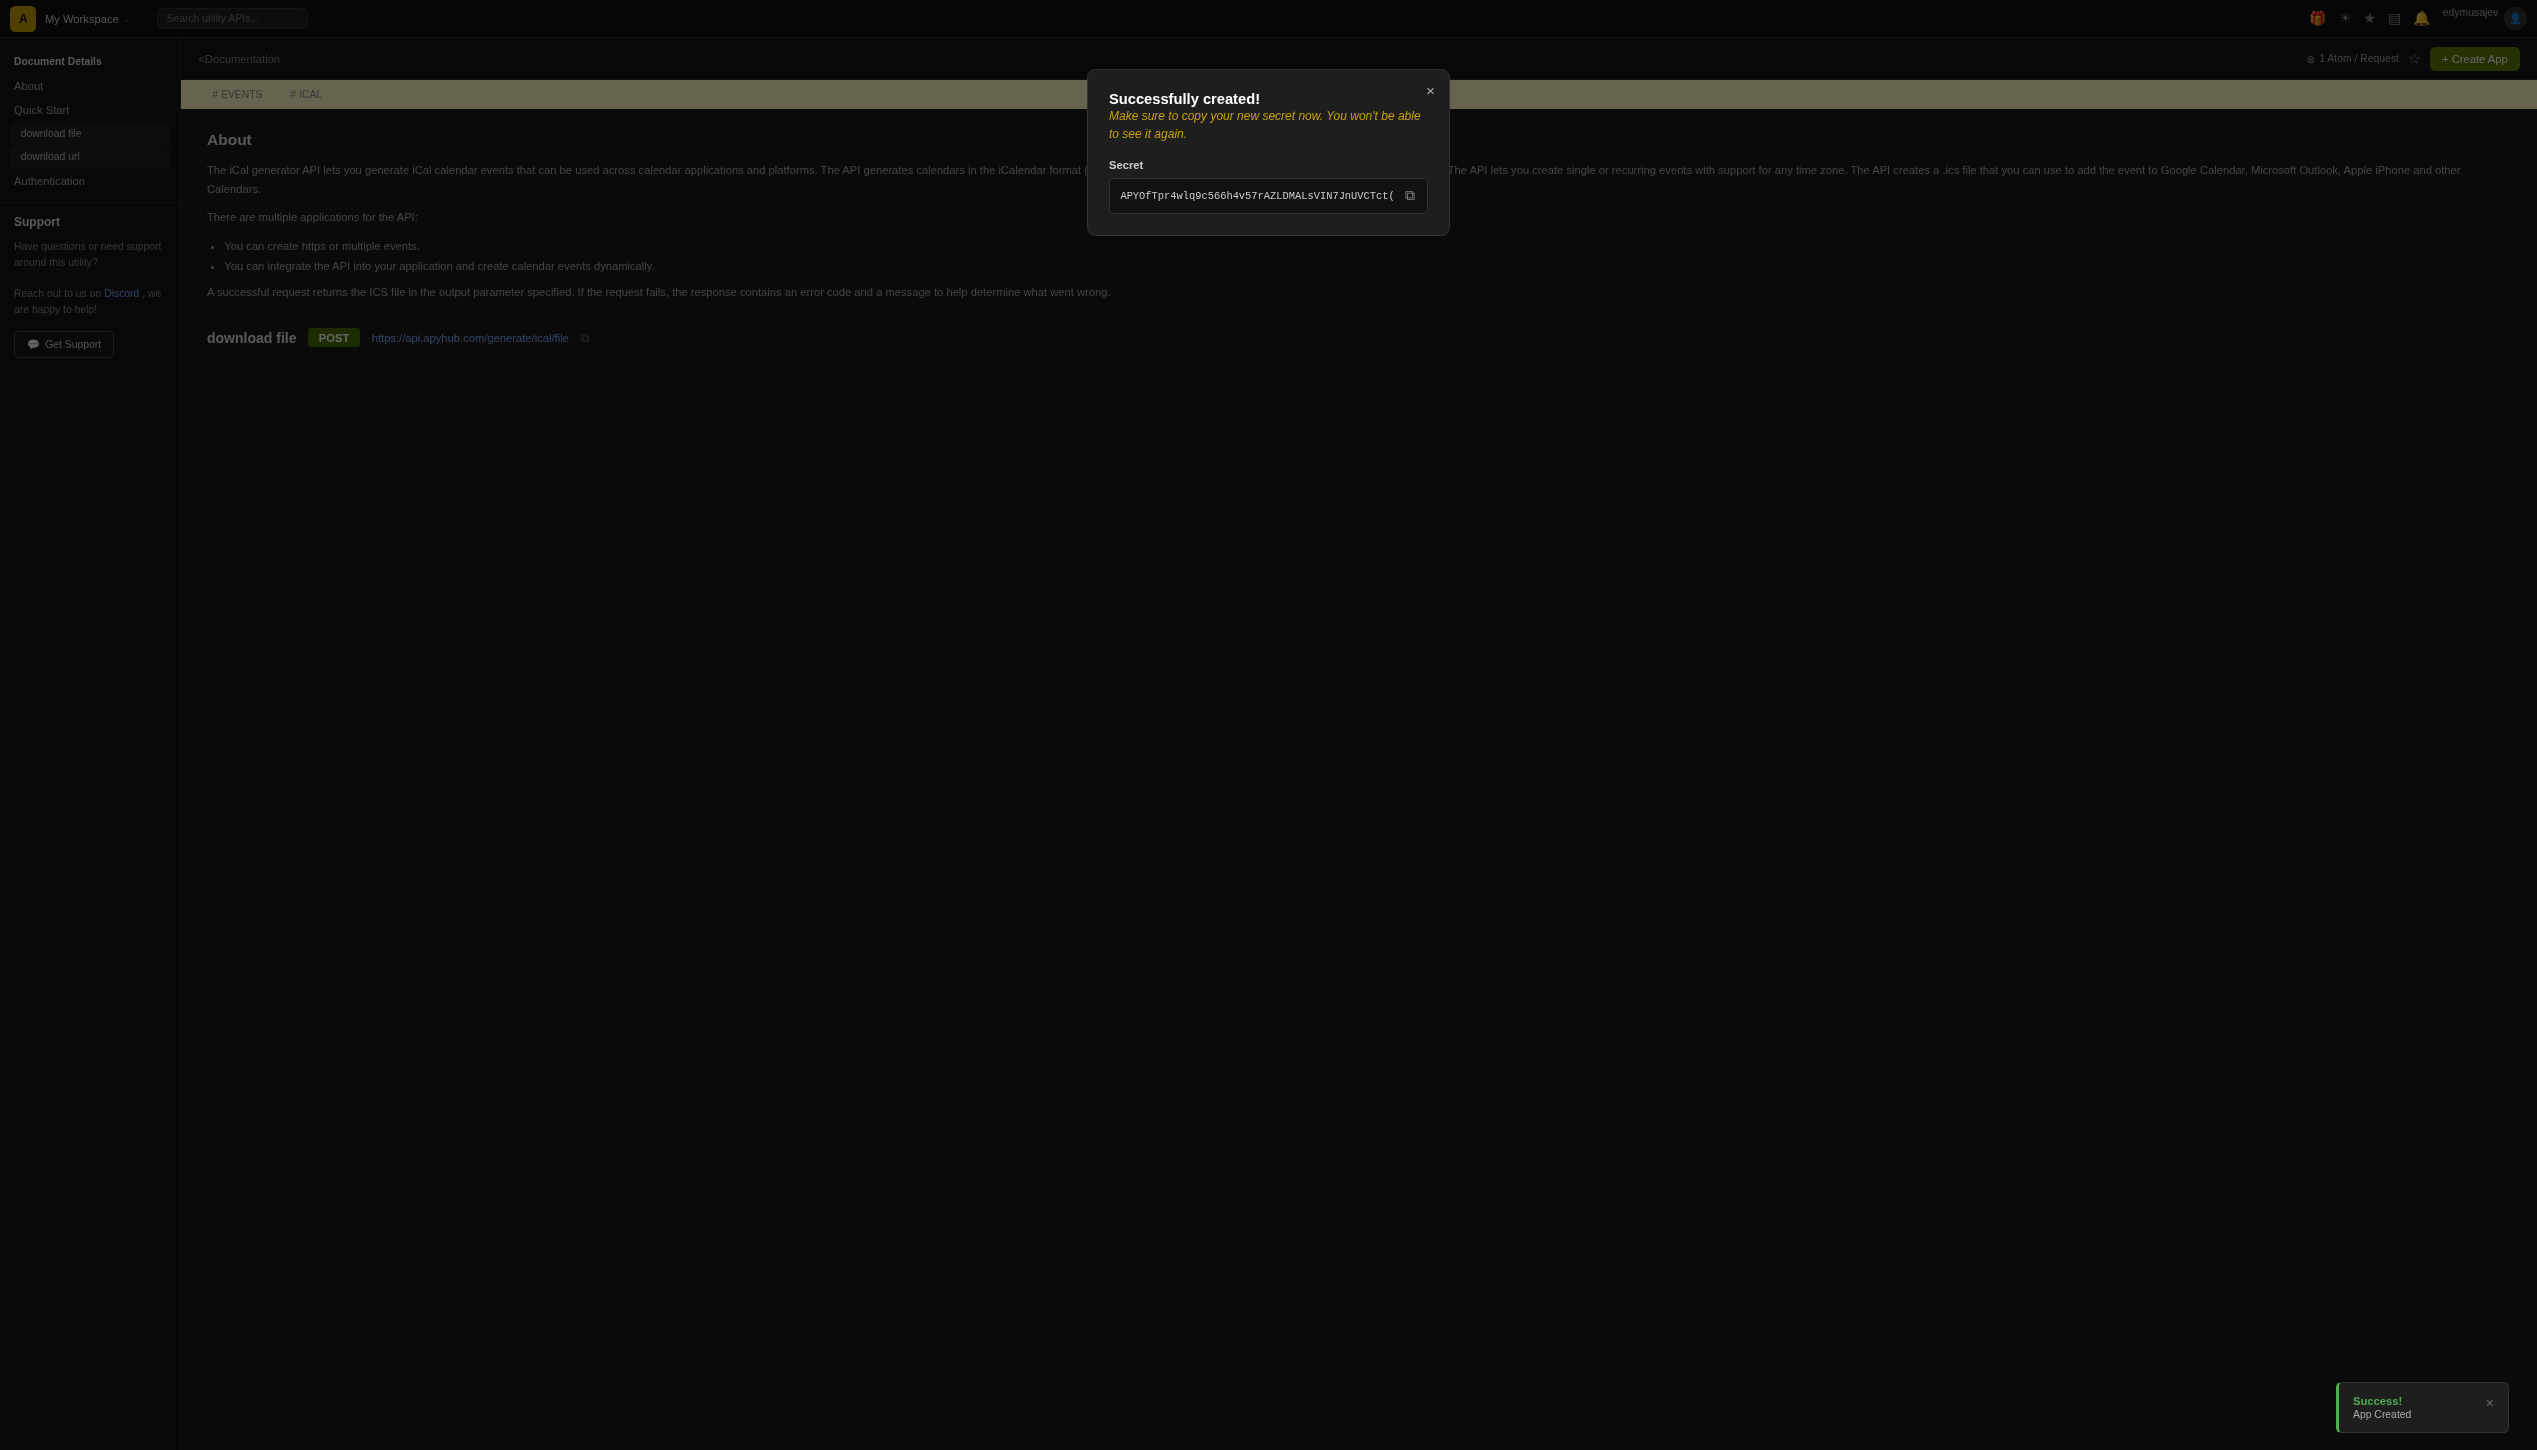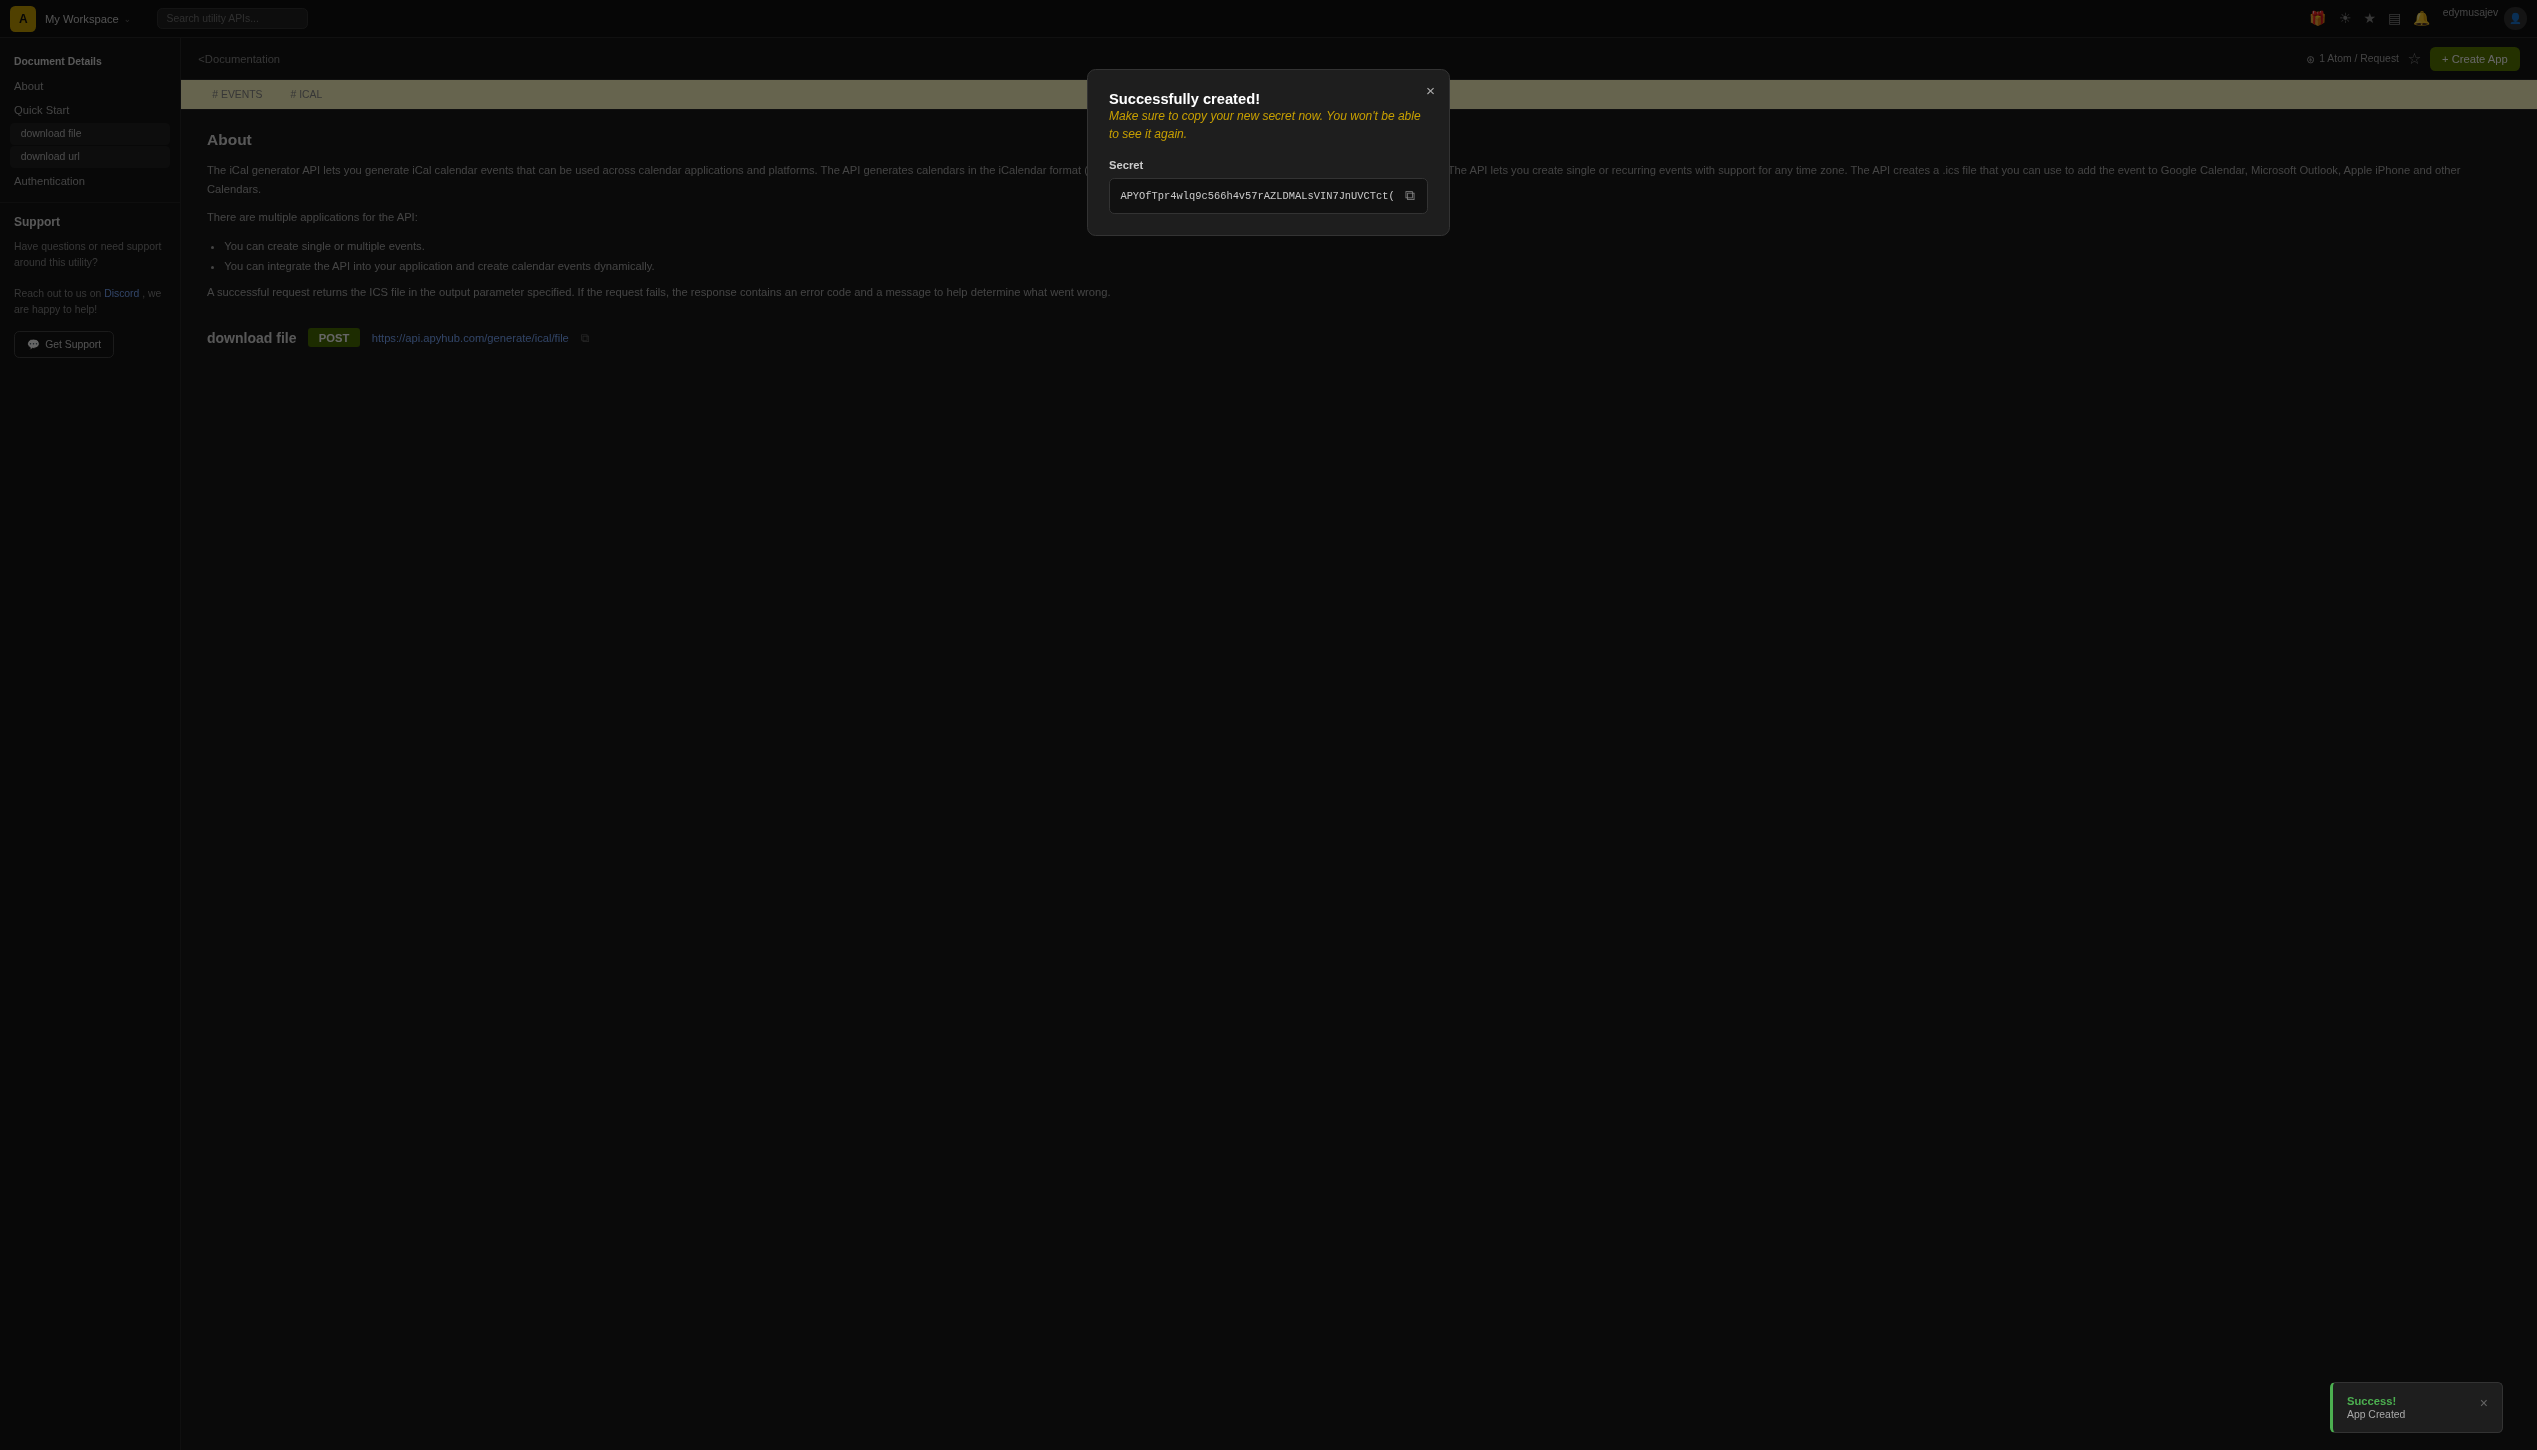--- a/index.html
+++ b/index.html
@@ -328,21 +328,21 @@
       color: #888;
       cursor: pointer;
       font-size: 14px;
       padding: 1.7px;
     }
 
     
     .toast {
       position: fixed;
       bottom: 17.3px;
-      right: 34px;
+      right: 28px;
       background: #1e1e1e;
       border: 0.9px solid #333;
       border-left: 3.5px solid #4caf50;
       border-radius: 5.2px;
       padding: 12px 14px;
       display: flex;
       align-items: flex-start;
       gap: 8.6px;
       min-width: 173px;
       z-index: 200;
@@ -444,21 +444,21 @@
       <div class="tab">
         <span># ICAL</span>
       </div>
     </div>
 
     <div class="content">
       <h2 class="section-heading">About</h2>
       <p class="section-text">The iCal generator API lets you generate iCal calendar events that can be used across calendar applications and platforms. The API generates calendars in the iCalendar format (RFC 5545), a textual format that can be loaded by different applications. The API lets you create single or recurring events with support for any time zone. The API creates a .ics file that you can use to add the event to Google Calendar, Microsoft Outlook, Apple iPhone and other Calendars.</p>
       <p class="section-text">There are multiple applications for the API:</p>
       <ul class="bullet-list">
-        <li>You can create single or multiple events.</li>
+        <li>You can create https or multiple events.</li>
         <li>You can integrate the API into your application and create calendar events dynamically.</li>
       </ul>
       <p class="section-text">A successful request returns the ICS file in the output parameter specified. If the request fails, the response contains an error code and a message to help determine what went wrong.</p>
 
       <div class="endpoint-row">
         <span class="endpoint-title">download file</span>
         <span class="method-badge">POST</span>
         <span class="endpoint-url">https://api.apyhub.com/generate/ical/file</span>
         <span class="copy-icon-small">⧉</span>
       </div>

